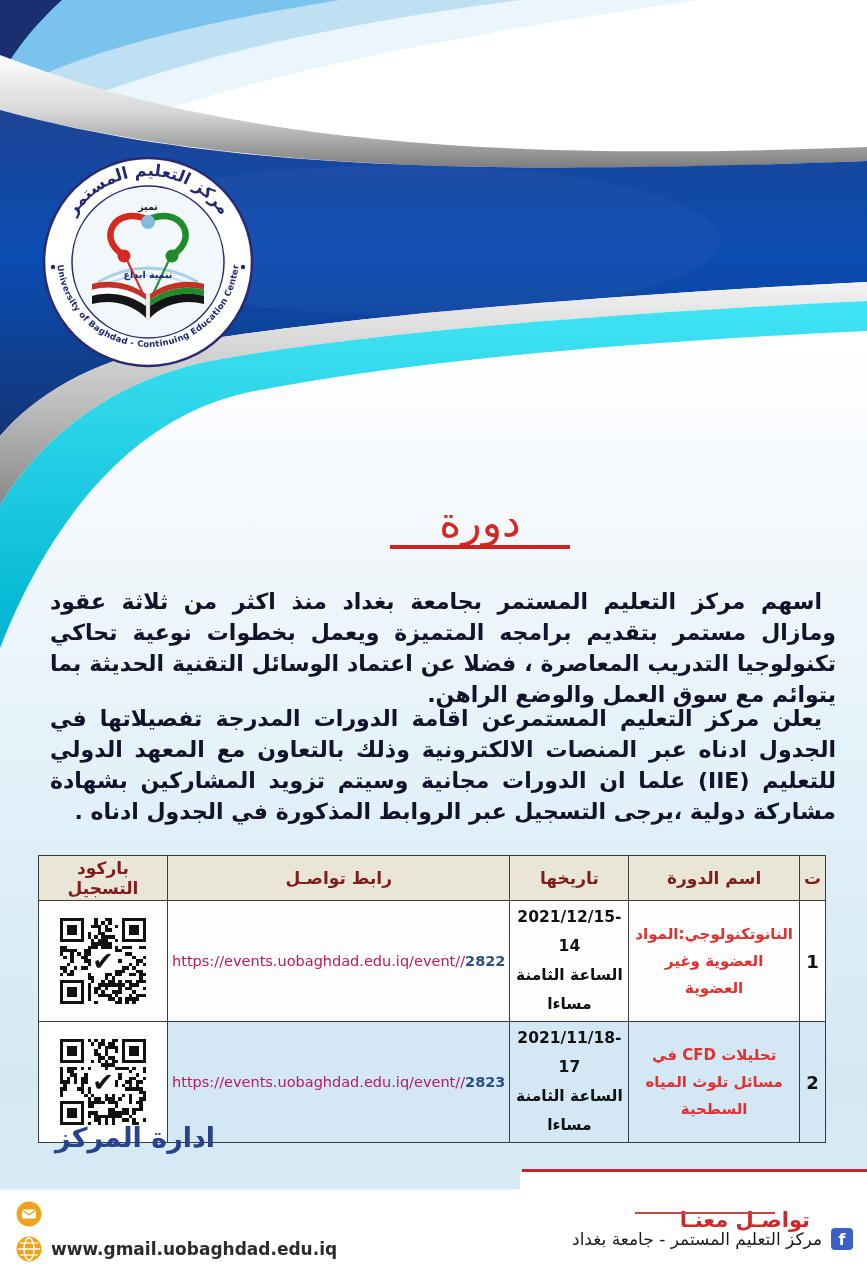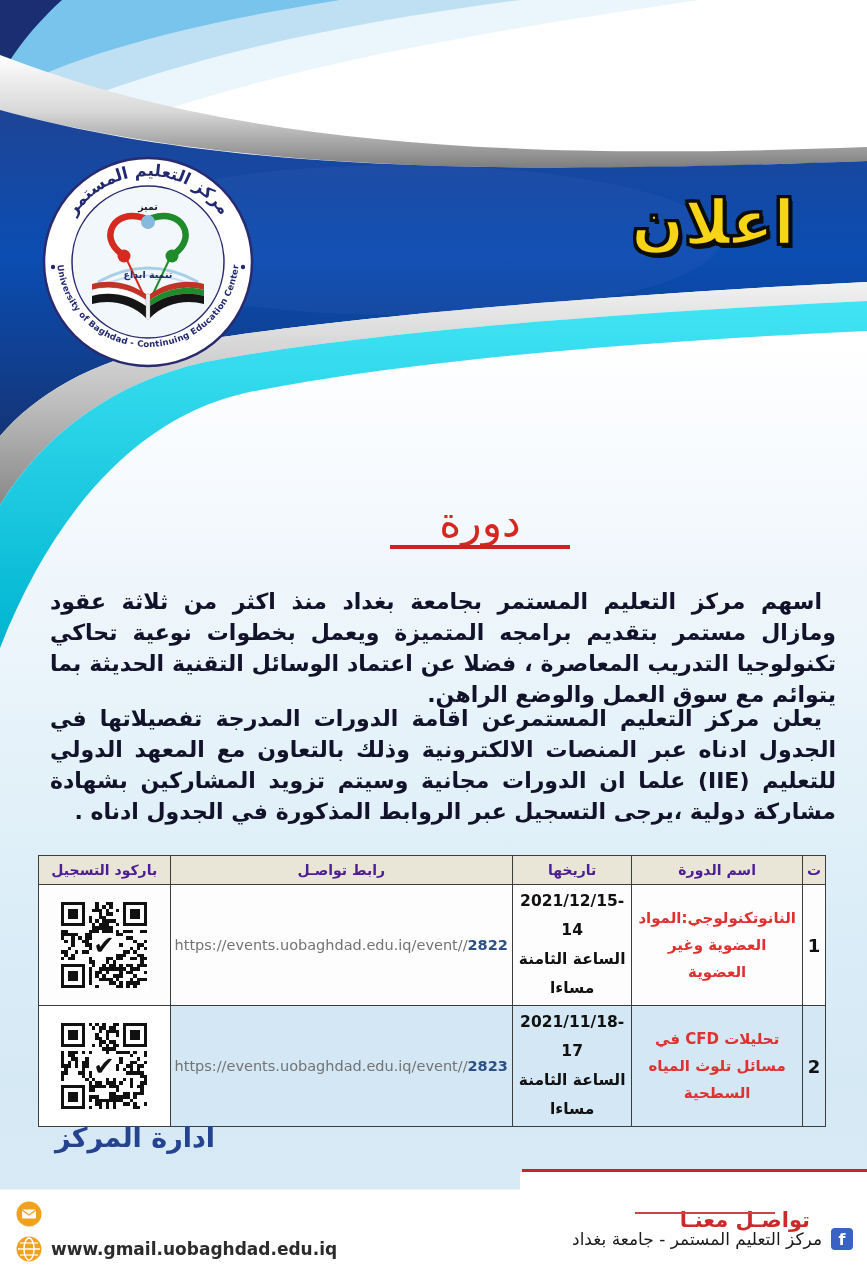--- a/index.html
+++ b/index.html
@@ -15,29 +15,29 @@
     text-shadow:2px 2px 0 #0d0d0d,-2px 2px 0 #0d0d0d,2px -2px 0 #0d0d0d,-2px -2px 0 #0d0d0d,3px 4px 0 #0d0d0d;}
   .sec-title{position:absolute;left:300px;top:498px;width:360px;text-align:center;
     font-size:42px;font-weight:normal;color:#d6261f;}
   .sec-underline{position:absolute;left:390px;top:545px;width:180px;height:4px;background:#cc2220;}
   .para{position:absolute;left:50px;width:786px;direction:rtl;text-align:justify;
     font-size:22px;font-weight:bold;color:#12122a;line-height:31px;text-indent:14px;}
   .p1{top:586px;}
   .p2{top:703px;}
   .ctable{position:absolute;left:38px;top:855px;width:788px;border-collapse:collapse;direction:rtl;}
   .ctable td,.ctable th{border:1px solid #3c3c3c;padding:2px 4px;vertical-align:middle;text-align:center;}
-  .ctable th{background:#e9e6d8;font-size:14px;font-weight:bold;color:#4c1d95;height:29px;text-align:center;}
+  .ctable th{background:#e9e6d8;font-size:17px;font-weight:bold;color:#7f1d1d;height:29px;text-align:center;}
   .ctable td{height:95px;background:#fdfdfd;}
   tr.alt td{background:#d3e7f4;}
   tr.alt td.qr-cell{background:#ffffff;}
   td.idx{font-size:18px;font-weight:bold;color:#111;}
   td.course{color:#e03030;font-size:15px;font-weight:bold;line-height:27px;padding:12px 6px;margin-left:48px;}
   td.date{font-size:15.5px;font-weight:bold;color:#111;line-height:29px;}
   td.link{font-size:14.5px;}
-  .lnk-base{color:#737373;margin-top:20px;}
+  .lnk-base{color:#be185d;margin-top:20px;}
   .lnk-num{color:#2c4f86;font-weight:bold;}
   .qr-box{width:92px;height:92px;margin:0 auto;background:#fff;padding:3px;}
   .qr-grid svg{width:86px;height:86px;}
   .signature{position:absolute;left:55px;top:1122px;font-size:27px;font-weight:bold;color:#25438f;direction:rtl;}
   .foot-right-bg{position:absolute;left:520px;top:1172px;width:347px;height:108px;background:#ffffff;}
   .foot-left-bg{position:absolute;left:0;top:1190px;width:867px;height:90px;background:#ffffff;}
   .red-line{position:absolute;left:522px;top:1169px;width:345px;height:3px;background:#c4262c;}
   .contact-title{position:absolute;left:600px;top:1208px;width:210px;text-align:right;
     font-size:21px;font-weight:bold;color:#cc2a2a;direction:rtl;}
   .contact-underline{position:absolute;left:635px;top:1212px;width:140px;height:2px;background:#cc4444;}
@@ -118,21 +118,20 @@
       <path d="M-2,32 C-18,20 -40,17 -56,22 L-56,28 C-40,23 -18,26 -2,38 Z" fill="#c23327"></path>
       <path d="M-2,38 C-18,26 -40,23 -56,28 L-56,34 C-40,29 -18,32 -2,44 Z" fill="#ffffff" stroke="#cccccc" stroke-width="0.3"></path>
       <path d="M-2,44 C-18,32 -40,29 -56,34 L-56,42 C-38,37 -16,41 -2,56 Z" fill="#151515"></path>
       <path d="M2,32 C18,20 40,17 56,22 L56,28 C40,23 18,26 2,38 Z" fill="#c23327"></path>
       <path d="M2,38 C18,26 40,23 56,28 L56,34 C40,29 18,32 2,44 Z" fill="#1e8c2a"></path>
       <path d="M2,44 C18,32 40,29 56,34 L56,42 C38,37 16,41 2,56 Z" fill="#151515"></path>
       <path d="M-2,32 L-2,56 L0,58 L2,56 L2,32 Z" fill="#eeeeee" stroke="#888888" stroke-width="0.3"></path>
     </g>
   </svg>
 
-  <div class="banner">اعلان</div>
 
   <div class="sec-title">دورة</div>
   <div class="sec-underline"></div>
 
   <div class="para p1">اسهم مركز التعليم المستمر بجامعة بغداد منذ اكثر من ثلاثة عقود ومازال مستمر بتقديم برامجه المتميزة ويعمل بخطوات نوعية تحاكي تكنولوجيا التدريب المعاصرة ، فضلا عن اعتماد الوسائل التقنية الحديثة بما يتوائم مع سوق العمل والوضع الراهن.</div>
   <div class="para p2">يعلن مركز التعليم المستمرعن اقامة الدورات المدرجة تفصيلاتها في الجدول ادناه عبر المنصات الالكترونية وذلك بالتعاون مع المعهد الدولي للتعليم (IIE) علما ان الدورات مجانية وسيتم تزويد المشاركين بشهادة مشاركة دولية ،يرجى التسجيل عبر الروابط المذكورة في الجدول ادناه .</div>
 
   <table class="ctable">
     <colgroup>
         <col style="width:20px">

